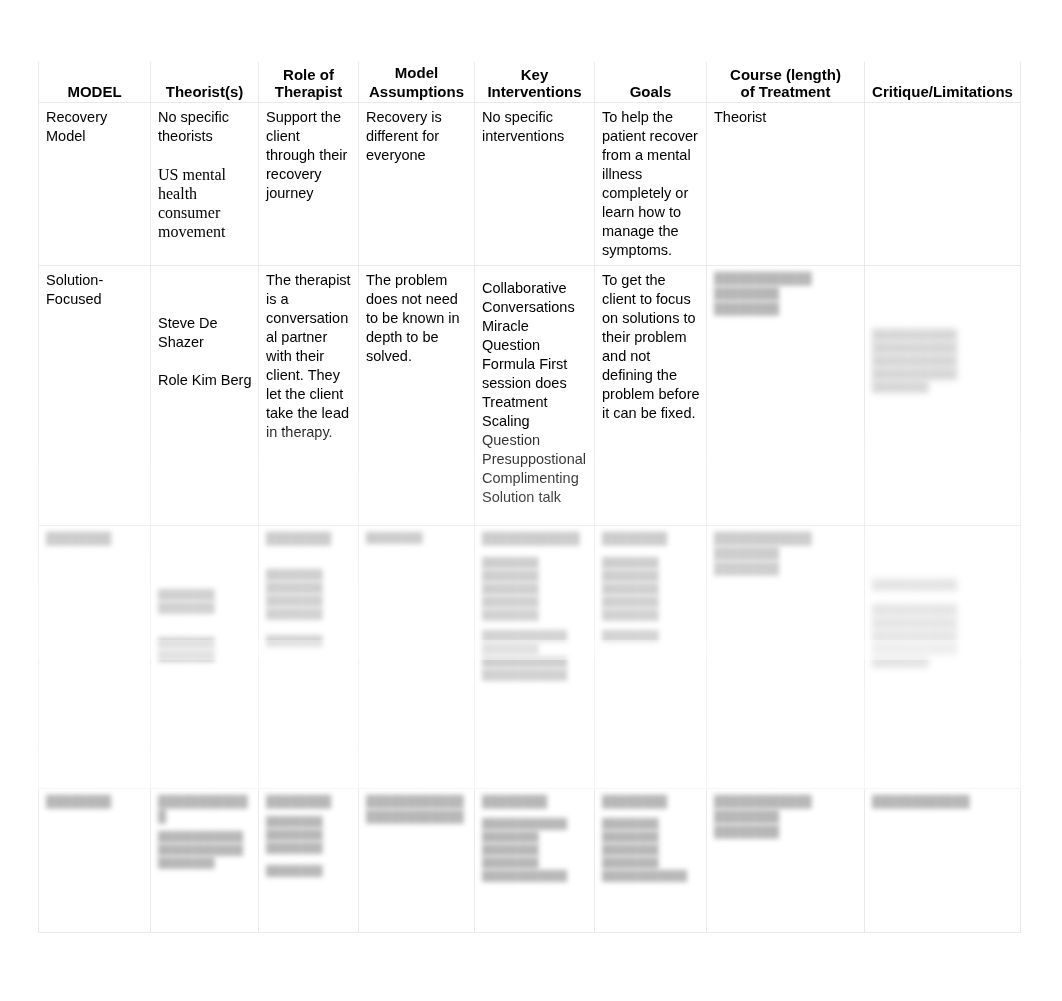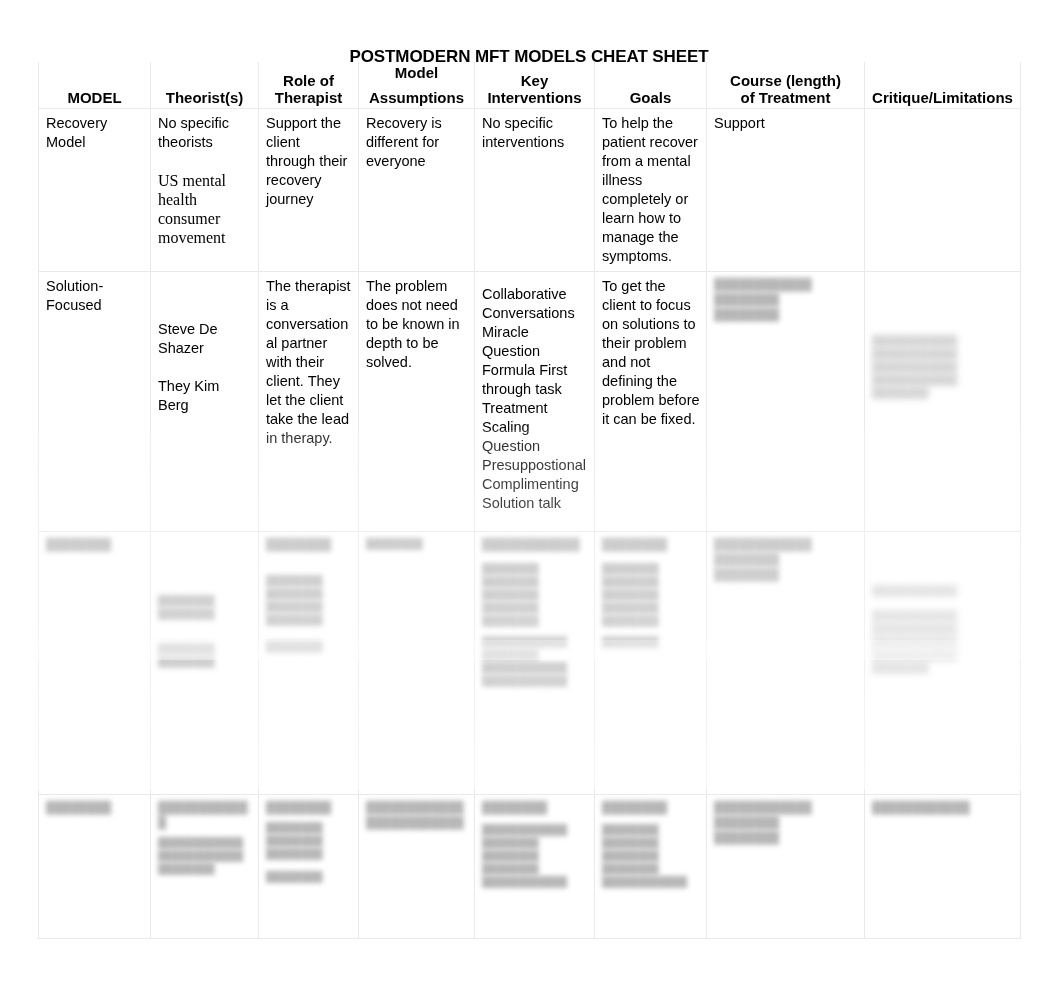--- a/index.html
+++ b/index.html
@@ -139,21 +139,20 @@
     width: 1062px;
     height: 150px;
     background: linear-gradient(to bottom, rgba(255,255,255,0.30), rgba(255,255,255,0.55));
   }
 </style>
 </head>
 <body>
 
 <div class="page">
 
-  <div class="doc-title">POSTMODERN MFT MODELS CHEAT SHEET</div>
 
   <table class="sheet">
     <colgroup>
       <col class="c-model">
       <col class="c-theorists">
       <col class="c-role">
       <col class="c-assump">
       <col class="c-interv">
       <col class="c-goals">
       <col class="c-course">
@@ -163,21 +162,21 @@
     <thead>
       <tr>
         <th>MODEL</th>
         <th>Theorist(s)</th>
         <th>
           <span class="blk">Role of</span>
           <span class="blk" style="margin-top:0">Therapist</span>
         </th>
         <th>
           <span class="blk">Model</span>
-          <span class="blk" style="margin-top:8px">Assumptions</span>
+          <span class="blk" style="margin-top:2px">Assumptions</span>
         </th>
         <th>
           <span class="blk">Key</span>
           <span class="blk" style="margin-top:0">Interventions</span>
         </th>
         <th>Goals</th>
         <th>
           <span class="blk">Course (length)</span>
           <span class="blk" style="margin-top:0">of Treatment</span>
         </th>
@@ -190,38 +189,38 @@
       <tr class="row-1">
         <td>Recovery Model</td>
         <td>
           <span class="blk">No specific theorists</span>
           <span class="blk serif">US mental health consumer movement</span>
         </td>
         <td>Support the client through their recovery journey</td>
         <td>Recovery is different for everyone</td>
         <td>No specific interventions</td>
         <td>To help the patient recover from a mental illness completely or learn how to manage the symptoms.</td>
-        <td>Support</td>
+        <td>Theorist</td>
         <td></td>
       </tr>
 
       <tr class="row-2">
         <td>Solution-Focused</td>
         <td style="padding-top:48px">
           <span class="blk">Steve De Shazer</span>
-          <span class="blk">They Kim Berg</span>
+          <span class="blk">Role Kim Berg</span>
         </td>
         <td class="tight">The therapist is a conversational partner with their client. They let the client take the lead in therapy.</td>
         <td class="tight">The problem does not need to be known in depth to be solved.</td>
         <td class="tight">
           <span class="blk" style="margin-top:8px">Collaborative</span>
           <span class="blk" style="margin-top:0">Conversations</span>
           <span class="blk" style="margin-top:0">Miracle Question</span>
           <span class="blk" style="margin-top:0">Formula First</span>
-          <span class="blk" style="margin-top:0">through task</span>
+          <span class="blk" style="margin-top:0">session does</span>
           <span class="blk" style="margin-top:0">Treatment</span>
           <span class="blk" style="margin-top:0">Scaling Question</span>
           <span class="blk" style="margin-top:0">Presuppostional</span>
           <span class="blk" style="margin-top:0">Complimenting</span>
           <span class="blk" style="margin-top:0">Solution talk</span>
         </td>
         <td class="tight">To get the client to focus on solutions to their problem and not defining the problem before it can be fixed.</td>
         <td>
           <span class="blk obs obs-sm" style="margin-top:0">████████████</span>
           <span class="blk obs obs-sm" style="margin-top:0">████████</span>

